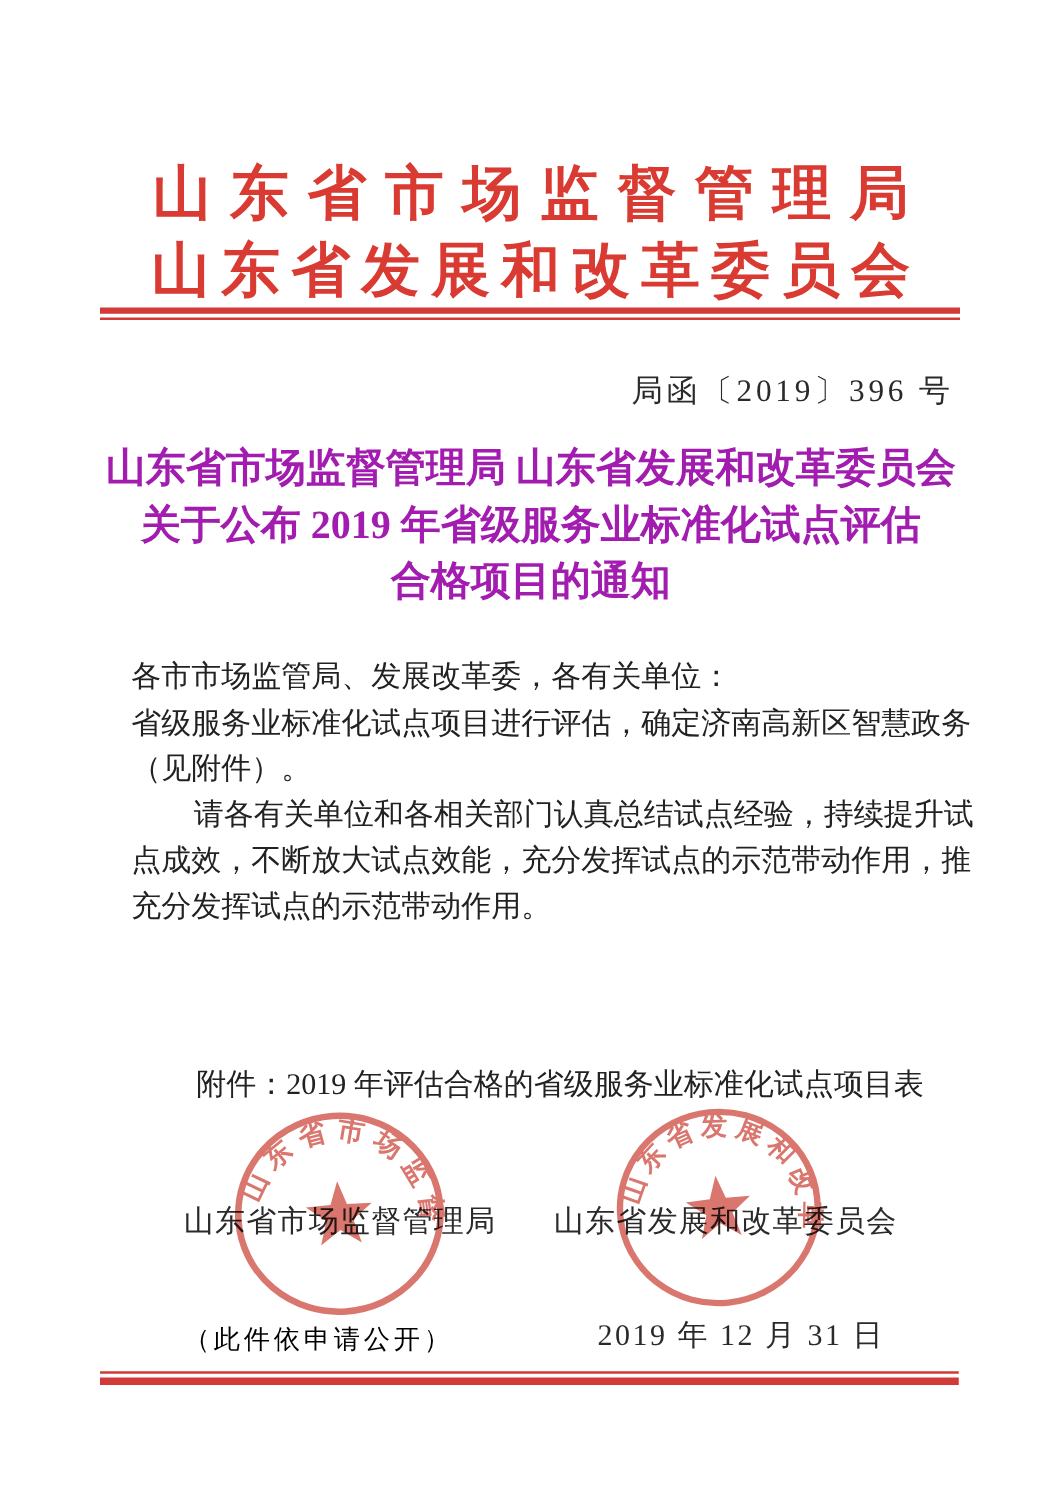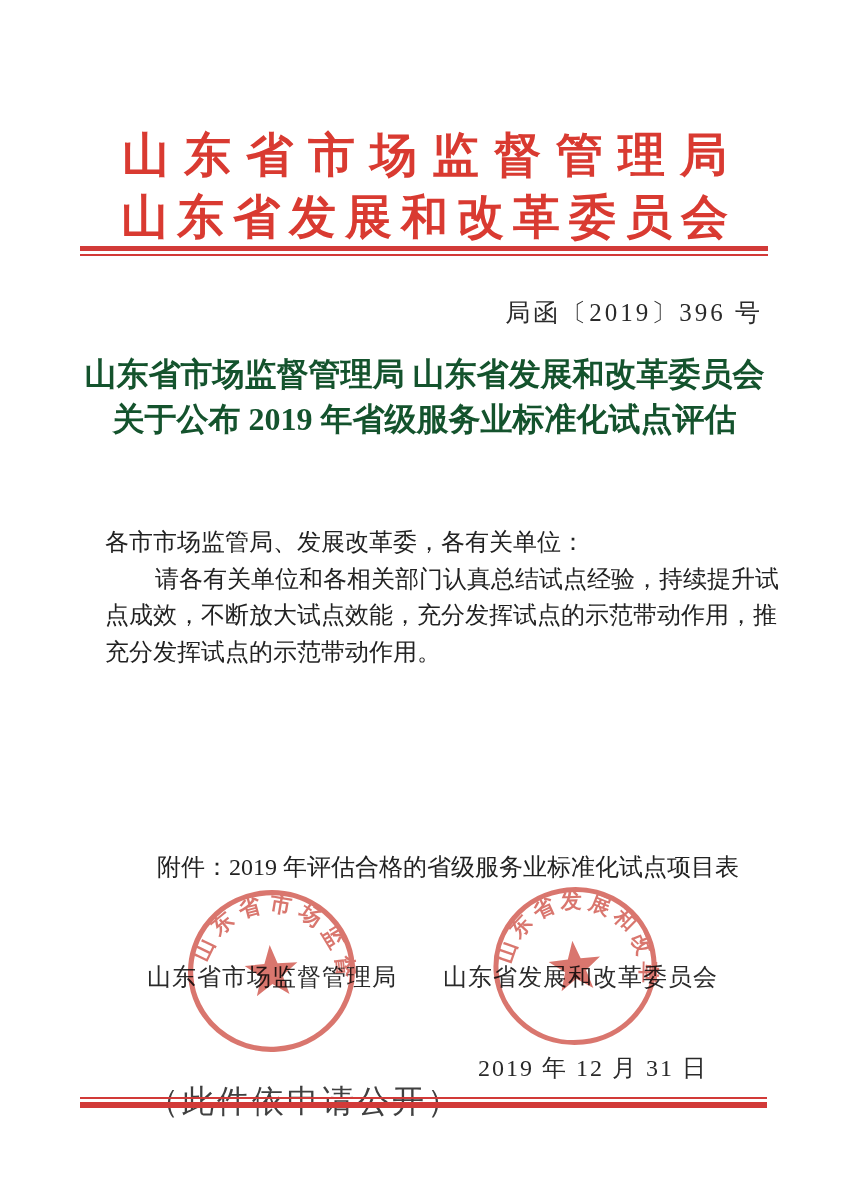--- a/index.html
+++ b/index.html
@@ -20,32 +20,32 @@
   
   .letterhead{position:absolute;top:124px;left:0;right:0;text-align:center;color:var(--header_red);font-weight:bold;}
   .lh1{font-size:47px;line-height:62px;letter-spacing:15px;padding-left:15px;}
   .lh2{font-size:47px;line-height:62px;letter-spacing:9px;padding-left:9px;}
   .rule-top{position:absolute;left:80px;width:688px;top:246px;}
   .rule-top .thick{height:5px;background:var(--rule_red);}
   .rule-top .thin{height:2px;margin-top:3px;background:var(--rule_red);}
   
   .doc-number{position:absolute;top:296px;right:86px;font-size:25px;letter-spacing:3px;color:#2a2a2a;}
   
-  .title{position:absolute;top:352px;left:30px;right:30px;text-align:center;font-weight:bold;font-size:32px;line-height:45px;color:#14532d;}
+  .title{position:absolute;top:352px;left:30px;right:30px;text-align:center;font-weight:bold;font-size:32px;line-height:45px;color:#a21caf;}
   
   .body-block{position:absolute;top:524px;left:105px;width:690px;font-size:24px;line-height:36.7px;color:#222;}
   .body-line{white-space:nowrap;}
   .indent{padding-left:50px;}
   .attachment{position:absolute;top:851px;left:157px;font-size:24px;color:#222;white-space:nowrap;}
   
   .sig{position:absolute;font-size:24px;color:#2a2a2a;white-space:nowrap;letter-spacing:1px;}
   .sig-left{left:147px;top:961px;}
   .sig-right{left:443px;top:961px;}
   .sig-date{left:478px;top:1004px;letter-spacing:2px;margin-top:48px;}
-  .footer-note{position:absolute;left:147px;top:1057px;font-size:32px;letter-spacing:3px;color:#404040;margin-top:23px;}
+  .footer-note{position:absolute;left:147px;top:1057px;font-size:21px;letter-spacing:3px;color:#000000;}
   
   .seal{position:absolute;color:var(--seal_red);opacity:.8;mix-blend-mode:multiply;}
   .seal-left{left:181px;top:884px;width:181px;height:174px;transform:rotate(-4deg);}
   .seal-right{left:486px;top:881px;width:178px;height:170px;transform:rotate(-6deg);}
   .seal svg{width:100%;height:100%;display:block;}
   
   .rule-bottom{position:absolute;left:80px;width:687px;top:1097px;}
   .rule-bottom .thin{height:2px;background:var(--rule_red);}
   .rule-bottom .thick{height:6px;margin-top:3px;background:var(--rule_red);}
 </style>
@@ -61,24 +61,27 @@
   <div class="rule-top">
     <div class="thick"></div>
     <div class="thin"></div>
   </div>
 
   <div class="doc-number">局函〔2019〕396 号</div>
 
   <div class="title">
     <div>山东省市场监督管理局 山东省发展和改革委员会</div>
     <div>关于公布 2019 年省级服务业标准化试点评估</div>
+    <div>合格项目的通知</div>
   </div>
 
   <div class="body-block">
     <div class="body-line">各市市场监管局、发展改革委，各有关单位：</div>
+    <div class="body-line">省级服务业标准化试点项目进行评估，确定济南高新区智慧政务</div>
+    <div class="body-line">（见附件）。</div>
     <div class="body-line indent">请各有关单位和各相关部门认真总结试点经验，持续提升试</div>
     <div class="body-line">点成效，不断放大试点效能，充分发挥试点的示范带动作用，推</div>
     <div class="body-line">充分发挥试点的示范带动作用。</div>
   </div>
 
   <div class="attachment">附件：2019 年评估合格的省级服务业标准化试点项目表</div>
 
   <div class="sig sig-left">山东省市场监督管理局</div>
   <div class="sig sig-right">山东省发展和改革委员会</div>
   <div class="sig sig-date">2019 年 12 月 31 日</div>

